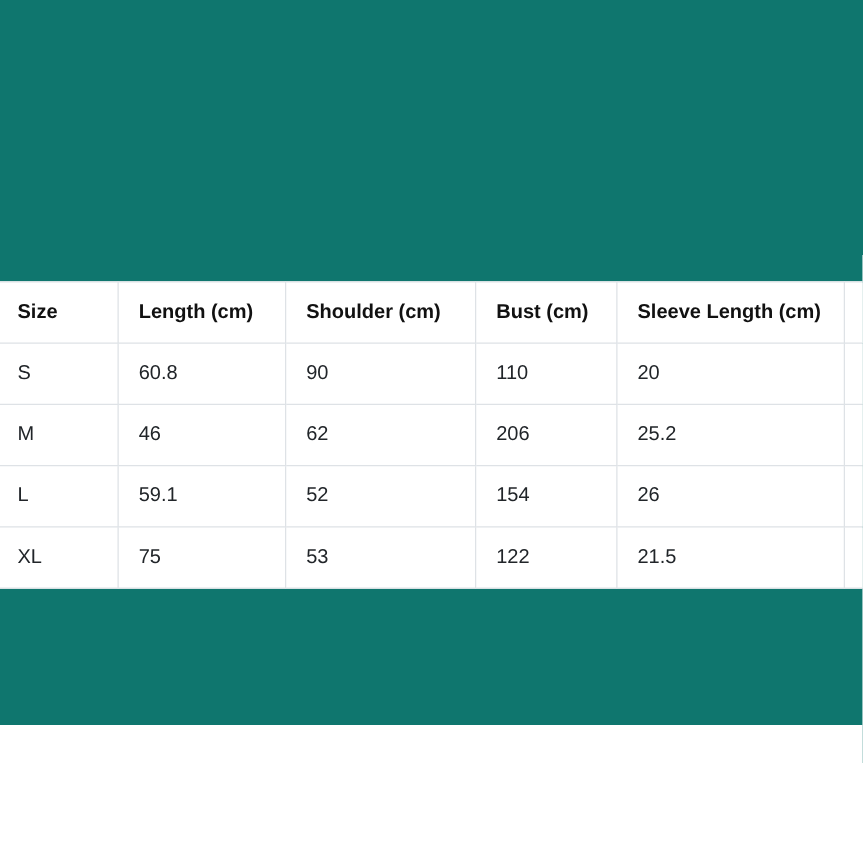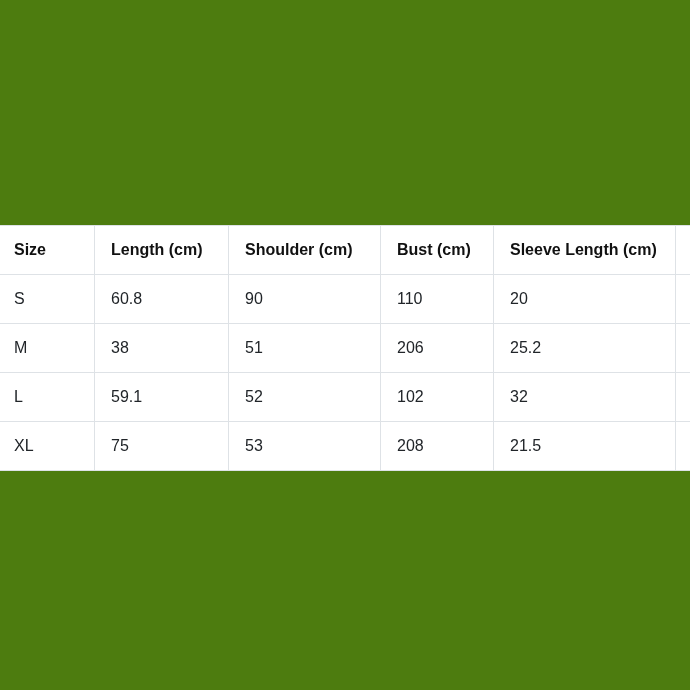--- a/index.html
+++ b/index.html
@@ -7,22 +7,22 @@
     padding: 0;
     width: 690px;
     height: 690px;
     background: #ffffff;
     overflow: hidden;
     font-family: "Liberation Sans", "DejaVu Sans", sans-serif;
   }
   .page {
     position: relative;
     width: 690px;
-    height: 690px;
-    background: #4d7c0f;
+    height: 580px;
+    background: #0f766e;
   }
   table.size-chart {
     position: absolute;
     left: -3px;
     top: 225px;
     border-collapse: collapse;
     table-layout: fixed;
     width: 713px;
     background: #ffffff;
     font-size: 16px;
@@ -80,37 +80,37 @@
       <tr>
         <td>S</td>
         <td>60.8</td>
         <td>90</td>
         <td>110</td>
         <td>20</td>
         <td></td>
       </tr>
       <tr>
         <td>M</td>
-        <td>38</td>
-        <td>51</td>
+        <td>46</td>
+        <td>62</td>
         <td>206</td>
         <td>25.2</td>
         <td></td>
       </tr>
       <tr>
         <td>L</td>
         <td>59.1</td>
         <td>52</td>
-        <td>102</td>
-        <td>32</td>
+        <td>154</td>
+        <td>26</td>
         <td></td>
       </tr>
       <tr>
         <td>XL</td>
         <td>75</td>
         <td>53</td>
-        <td>208</td>
+        <td>122</td>
         <td>21.5</td>
         <td></td>
       </tr>
     </tbody>
   </table>
 </div>
 
 </body></html>

